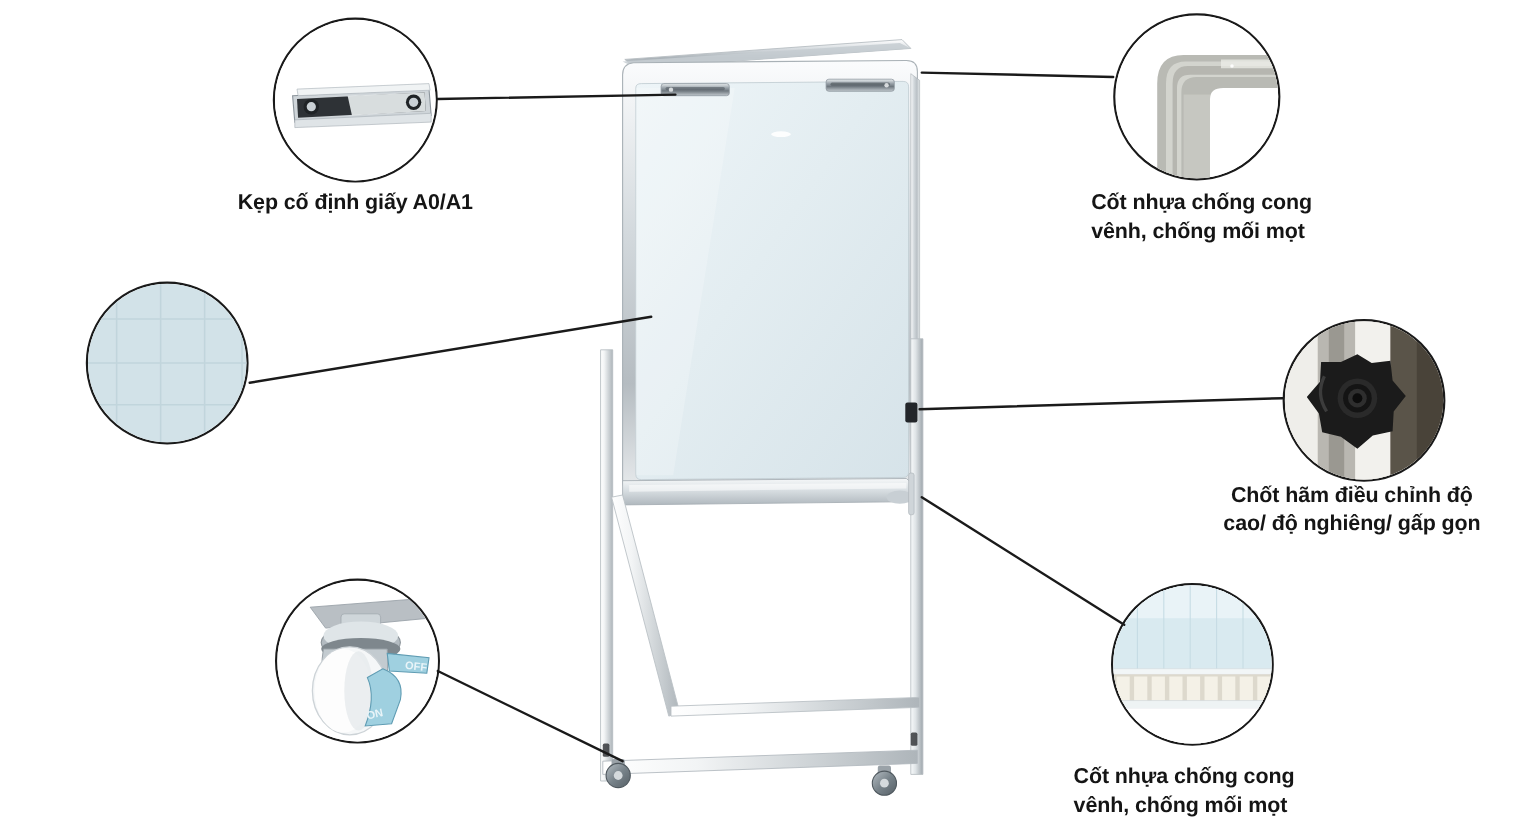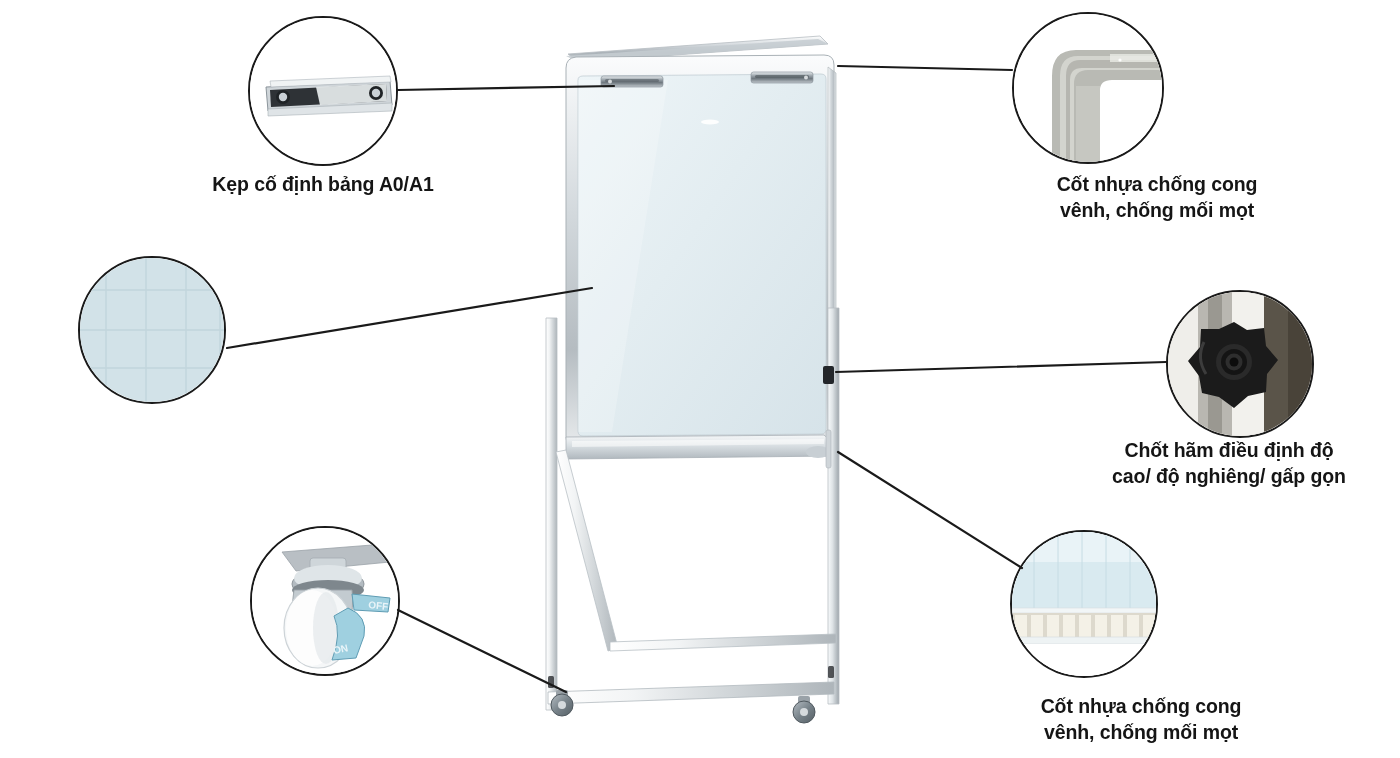--- a/index.html
+++ b/index.html
@@ -40,21 +40,21 @@
     position: absolute;
     z-index: 5;
     font-weight: bold;
     color: #151515;
     font-size: 19.5px;
     line-height: 1.33;
     letter-spacing: -0.1px;
     white-space: pre-line;
   }
   .cap-center { text-align: center; }
-  .cap-left { text-align: center; }
+  .cap-left { text-align: left; }
 </style>
 </head>
 <body>
 
 <div id="stage">
 
   <svg id="product" viewBox="0 0 1400 758">
     <defs>
       <linearGradient id="gBoard" x1="0" y1="0" x2="1" y2="1">
         <stop offset="0%" stop-color="#eef5f8"></stop>
@@ -192,21 +192,21 @@
         <path d="M66 66 L136 63 L137 80 L70 84 Z" fill="#e7ebed" opacity="0.92"></path>
         <path d="M20 60 L140 55 L141 61 L21 66 Z" fill="#f0f3f4" stroke="#aeb6bc" stroke-width="0.6"></path>
         <path d="M18 88 L142 82 L142 90 L18 95 Z" fill="#dfe4e7" stroke="#a9b1b7" stroke-width="0.6"></path>
         <circle cx="33" cy="76" r="7" fill="#1f2326"></circle>
         <circle cx="33" cy="76" r="4.2" fill="#c9d0d5"></circle>
         <circle cx="126" cy="72" r="7" fill="#1f2326"></circle>
         <circle cx="126" cy="72" r="4.2" fill="#c9d0d5"></circle>
       </g>
     </svg>
   </div>
-  <div class="caption cap-center" style="left:143px; top:172px; width:360px;">Kẹp cố định bảng A0/A1</div>
+  <div class="caption cap-center" style="left:143px; top:172px; width:360px;">Kẹp cố định giấy A0/A1</div>
 
   <div class="bubble" style="left:1012px; top:12px; width:152px; height:152px;">
     <svg width="152" height="152" viewBox="0 0 152 152">
       <rect width="152" height="152" fill="#ffffff"></rect>
       <path d="M152 36 L62 36 q-24 0 -24 26 L38 152 L86 152 L86 76 q0 -10 12 -10 L152 66 Z" fill="#b9bab4"></path>
       <path d="M152 42 L64 42 q-18 0 -18 20 L46 152 L60 152 L60 70 q0 -14 14 -14 L152 56 Z" fill="#d7d8d2" opacity="0.85"></path>
       <path d="M152 46 L66 46 q-14 0 -14 16 L52 152 L56 152 L56 66 q0 -12 12 -12 L152 54 Z" fill="#a9aaa4" opacity="0.7"></path>
       <path d="M62 72 L86 72 L86 152 L62 152 Z" fill="#cfd0ca" opacity="0.6"></path>
       <path d="M96 40 L152 40 L152 48 L96 48 Z" fill="#eceee8" opacity="0.75"></path>
       <circle cx="106" cy="46" r="1.6" fill="#ffffff" opacity="0.9"></circle>
@@ -244,21 +244,21 @@
         <path d="M0 -42 L13 -34 L30 -36 L32 -18 L44 -4 L33 10 L32 28 L14 32 L0 44
                  L-15 33 L-32 29 L-35 12 L-46 -3 L-34 -17 L-33 -35 L-15 -35 Z" fill="#1b1b1b"></path>
         <circle cx="0" cy="-2" r="18" fill="#2a2a2a"></circle>
         <circle cx="0" cy="-2" r="13" fill="#141414"></circle>
         <circle cx="0" cy="-2" r="8.5" fill="#2e2e2e"></circle>
         <circle cx="0" cy="-2" r="4.5" fill="#0c0c0c"></circle>
         <path d="M-30 -22 q-8 16 2 32" stroke="#4a4a4a" stroke-width="3" fill="none" opacity="0.7"></path>
       </g>
     </svg>
   </div>
-  <div class="caption cap-center" style="left:1062px; top:438px; width:334px;">Chốt hãm điều định độ
+  <div class="caption cap-center" style="left:1062px; top:438px; width:334px;">Chốt hãm điều chỉnh độ
 cao/ độ nghiêng/ gấp gọn</div>
 
   <div class="bubble" style="left:250px; top:526px; width:150px; height:150px;">
     <svg width="150" height="150" viewBox="0 0 150 150">
       <rect width="150" height="150" fill="#ffffff"></rect>
 
       <path d="M30 24 L120 17 L138 34 L44 43 Z" fill="#b9bfc4" stroke="#9aa2a8" stroke-width="0.8"></path>
 
       <rect x="58" y="30" width="36" height="22" rx="3" fill="#cfd6da" stroke="#a4acb2" stroke-width="0.8"></rect>
 

